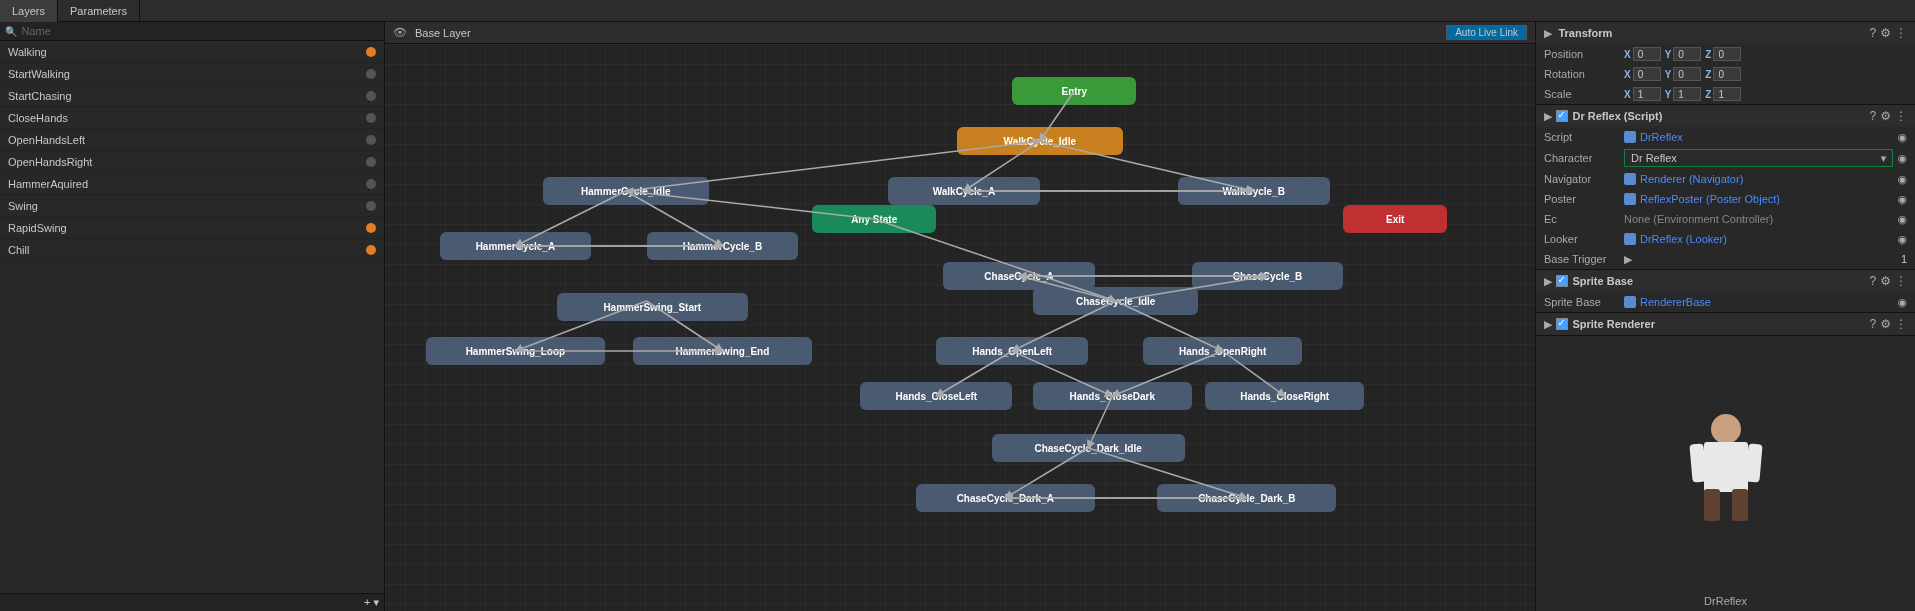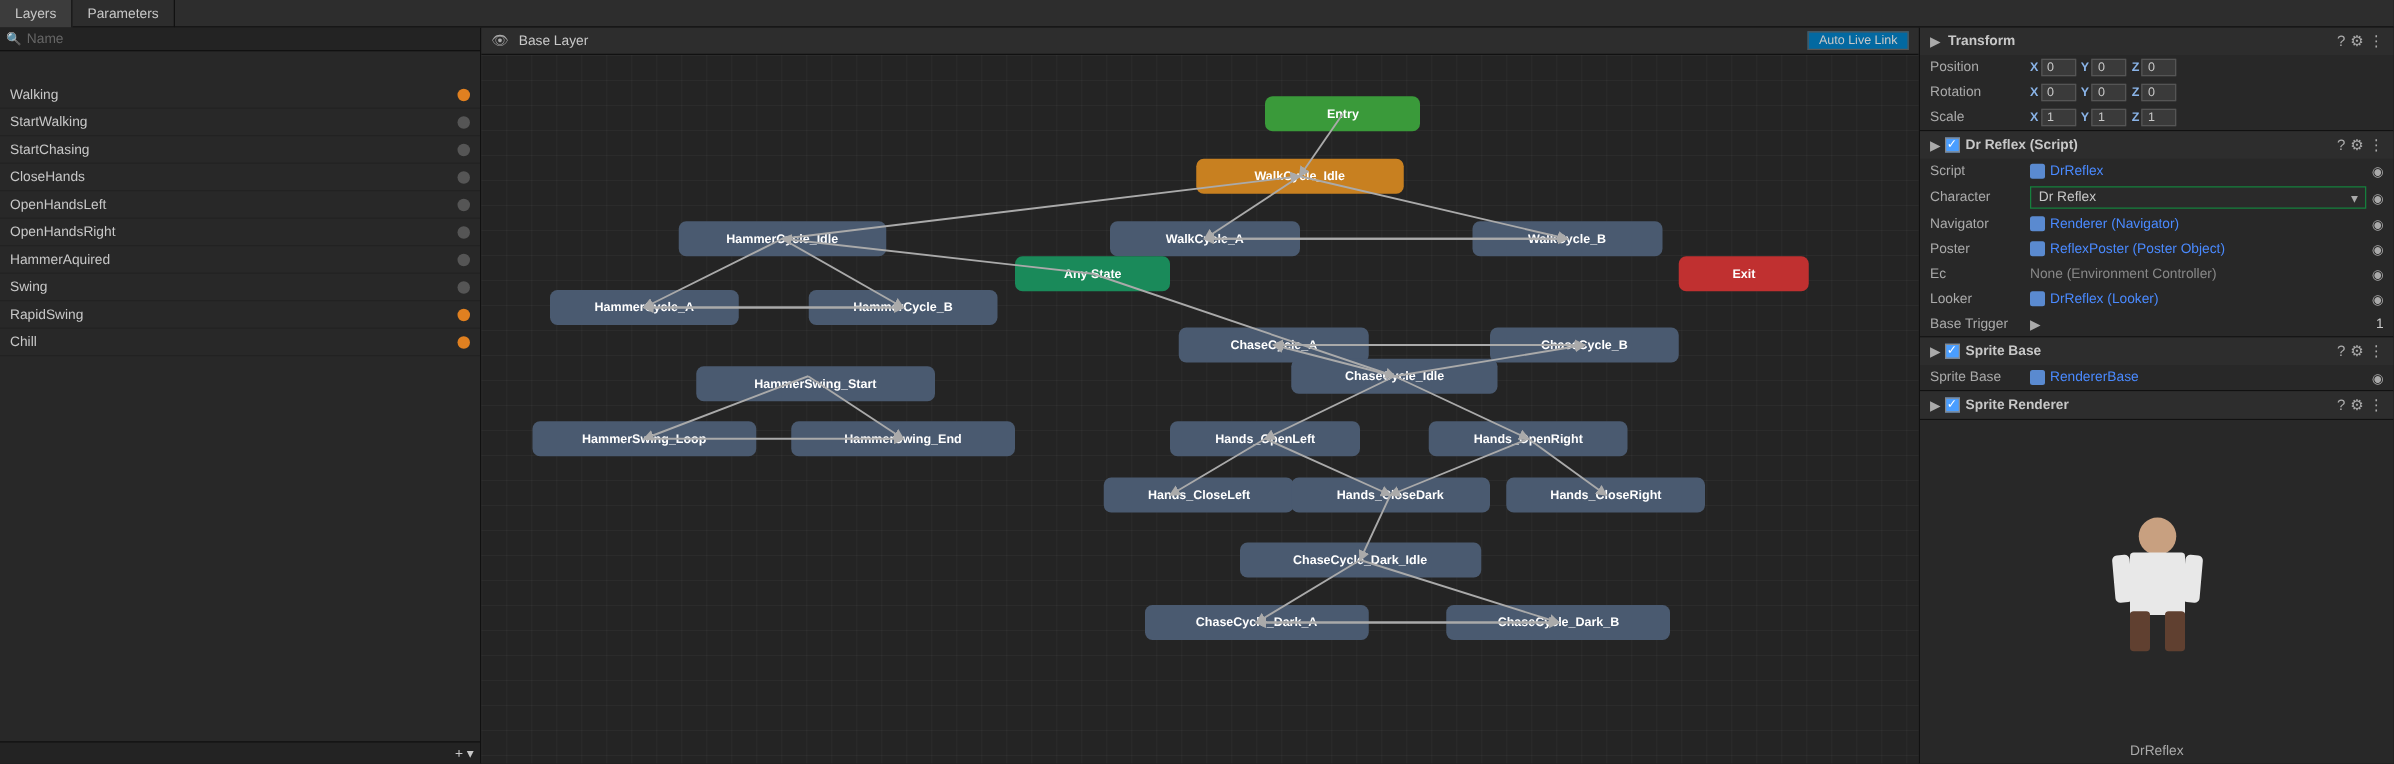--- a/index.html
+++ b/index.html
@@ -70,21 +70,20 @@
       border: none;
       outline: none;
       color: #c8c8c8;
       font-size: 11px;
       flex: 1;
     }
     .search-input::placeholder { color: #666; }
     .layer-list {
       flex: 1;
       overflow-y: auto;
-      margin-top: 24px;
     }
     .layer-item {
       display: flex;
       align-items: center;
       padding: 0 8px;
       height: 22px;
       cursor: pointer;
       border-bottom: 1px solid #222;
     }
     .layer-label {
@@ -479,21 +478,21 @@
         <div class="sm-node any-state" style="left: 427.1px; top: 161px; width: 124.2px; height: 28px;">Any State</div>
         <div class="sm-node exit" style="left: 958.4px; top: 161px; width: 103.5px; height: 28px;">Exit</div>
         <div class="sm-node default" style="left: 171.8px; top: 249px; width: 191px; height: 28px;">HammerSwing_Start</div>
         <div class="sm-node default" style="left: 40.7px; top: 293px; width: 179.4px; height: 28px;">HammerSwing_Loop</div>
         <div class="sm-node default" style="left: 247.7px; top: 293px; width: 179.4px; height: 28px;">HammerSwing_End</div>
         <div class="sm-node default" style="left: 558.2px; top: 218px; width: 151.8px; height: 28px;">ChaseCycle_A</div>
         <div class="sm-node default" style="left: 806.6px; top: 218px; width: 151.8px; height: 28px;">ChaseCycle_B</div>
         <div class="sm-node default" style="left: 647.9px; top: 243px; width: 165.6px; height: 28px;">ChaseCycle_Idle</div>
         <div class="sm-node default" style="left: 551.3px; top: 293px; width: 151.8px; height: 28px;">Hands_OpenLeft</div>
         <div class="sm-node default" style="left: 758.3px; top: 293px; width: 158.7px; height: 28px;">Hands_OpenRight</div>
-        <div class="sm-node default" style="left: 475.4px; top: 338px; width: 151.8px; height: 28px; margin-left: 23px;">Hands_CloseLeft</div>
+        <div class="sm-node default" style="left: 475.4px; top: 338px; width: 151.8px; height: 28px;">Hands_CloseLeft</div>
         <div class="sm-node default" style="left: 647.9px; top: 338px; width: 158.7px; height: 28px;">Hands_CloseDark</div>
         <div class="sm-node default" style="left: 820.4px; top: 338px; width: 158.7px; height: 28px;">Hands_CloseRight</div>
         <div class="sm-node default" style="left: 606.5px; top: 390px; width: 193.2px; height: 28px;">ChaseCycle_Dark_Idle</div>
         <div class="sm-node default" style="left: 530.6px; top: 440px; width: 179.4px; height: 28px;">ChaseCycle_Dark_A</div>
         <div class="sm-node default" style="left: 772.1px; top: 440px; width: 179.4px; height: 28px;">ChaseCycle_Dark_B</div>
         <svg class="arrows-svg">
           <defs>
             <marker id="arrow" markerWidth="6" markerHeight="6" refX="5" refY="3" orient="auto">
               <polygon points="0 0, 6 3, 0 6" fill="#aaa"></polygon>
             </marker>

